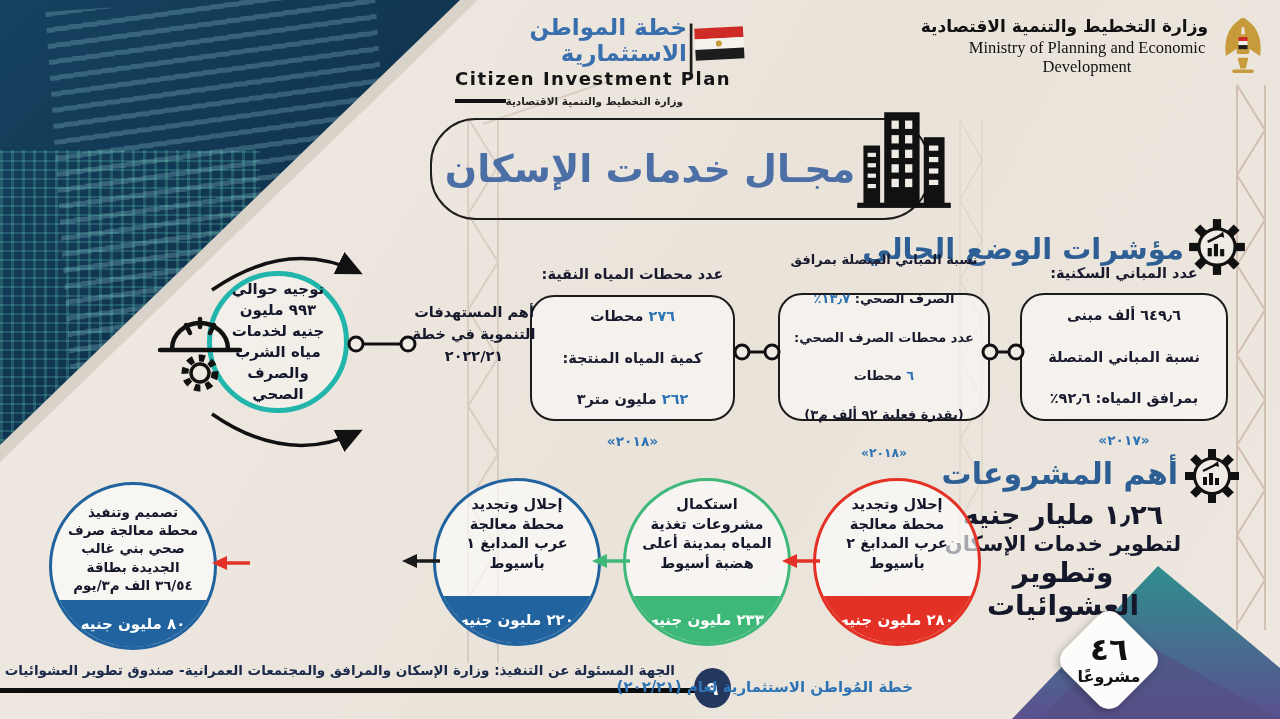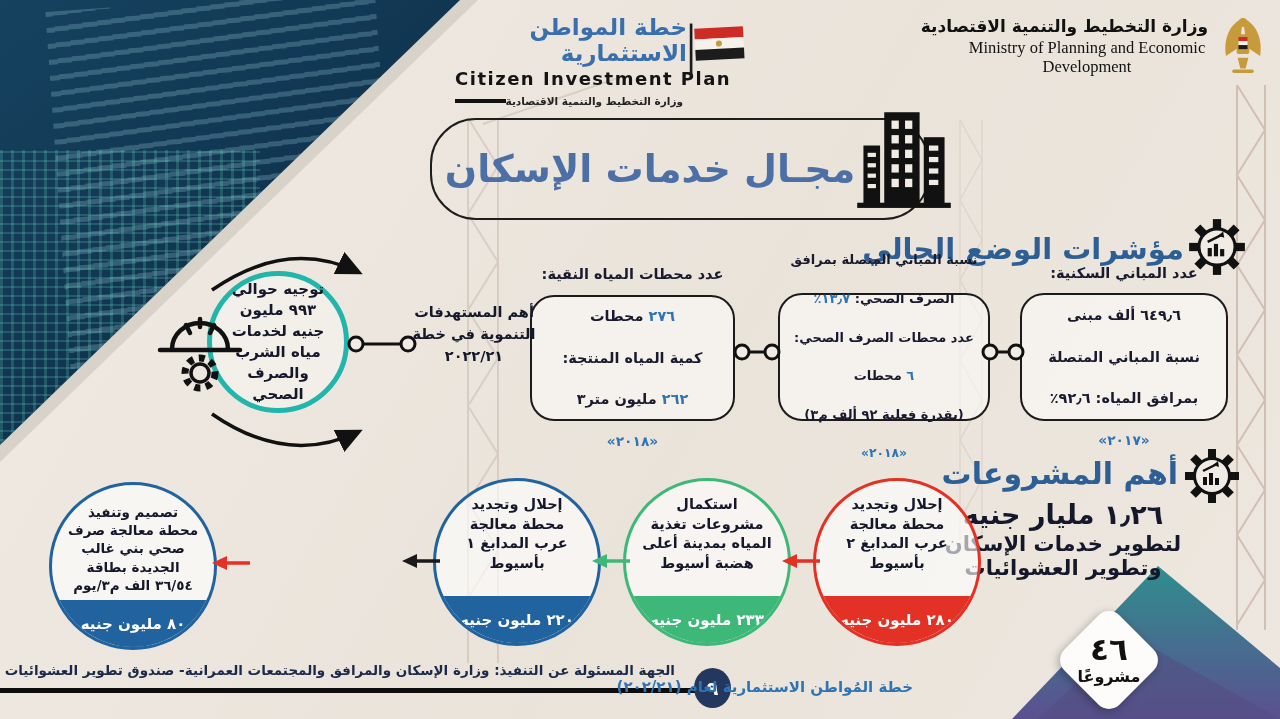--- a/index.html
+++ b/index.html
@@ -97,21 +97,21 @@
     display:flex; align-items:center; justify-content:center; text-align:center;
     font-size:15px; font-weight:700; color:#15182b; direction:rtl; line-height:1.4;
     padding:10px;
   }
   .hardhat { left:150px; top:297px; }
 
   
   .summary { right:92px; top:499px; width:250px; text-align:center; direction:rtl; color:#15182b; }
   .summary .amount { font-size:27px; font-weight:700; }
   .summary .s2 { font-size:21px; font-weight:700; margin-top:2px; }
-  .summary .s3 { font-size:21px; font-weight:700; }
+  .summary .s3 { font-size:28px; font-weight:700; }
 
   
   .pcircle {
     position:absolute; top:478px; width:168px; height:168px;
     border-radius:50%; overflow:hidden;
     background: rgba(255,255,255,.62);
     display:flex; align-items:flex-start; justify-content:center;
   }
   .pcircle .ptitle {
     margin-top:14px; width:132px; text-align:center;

